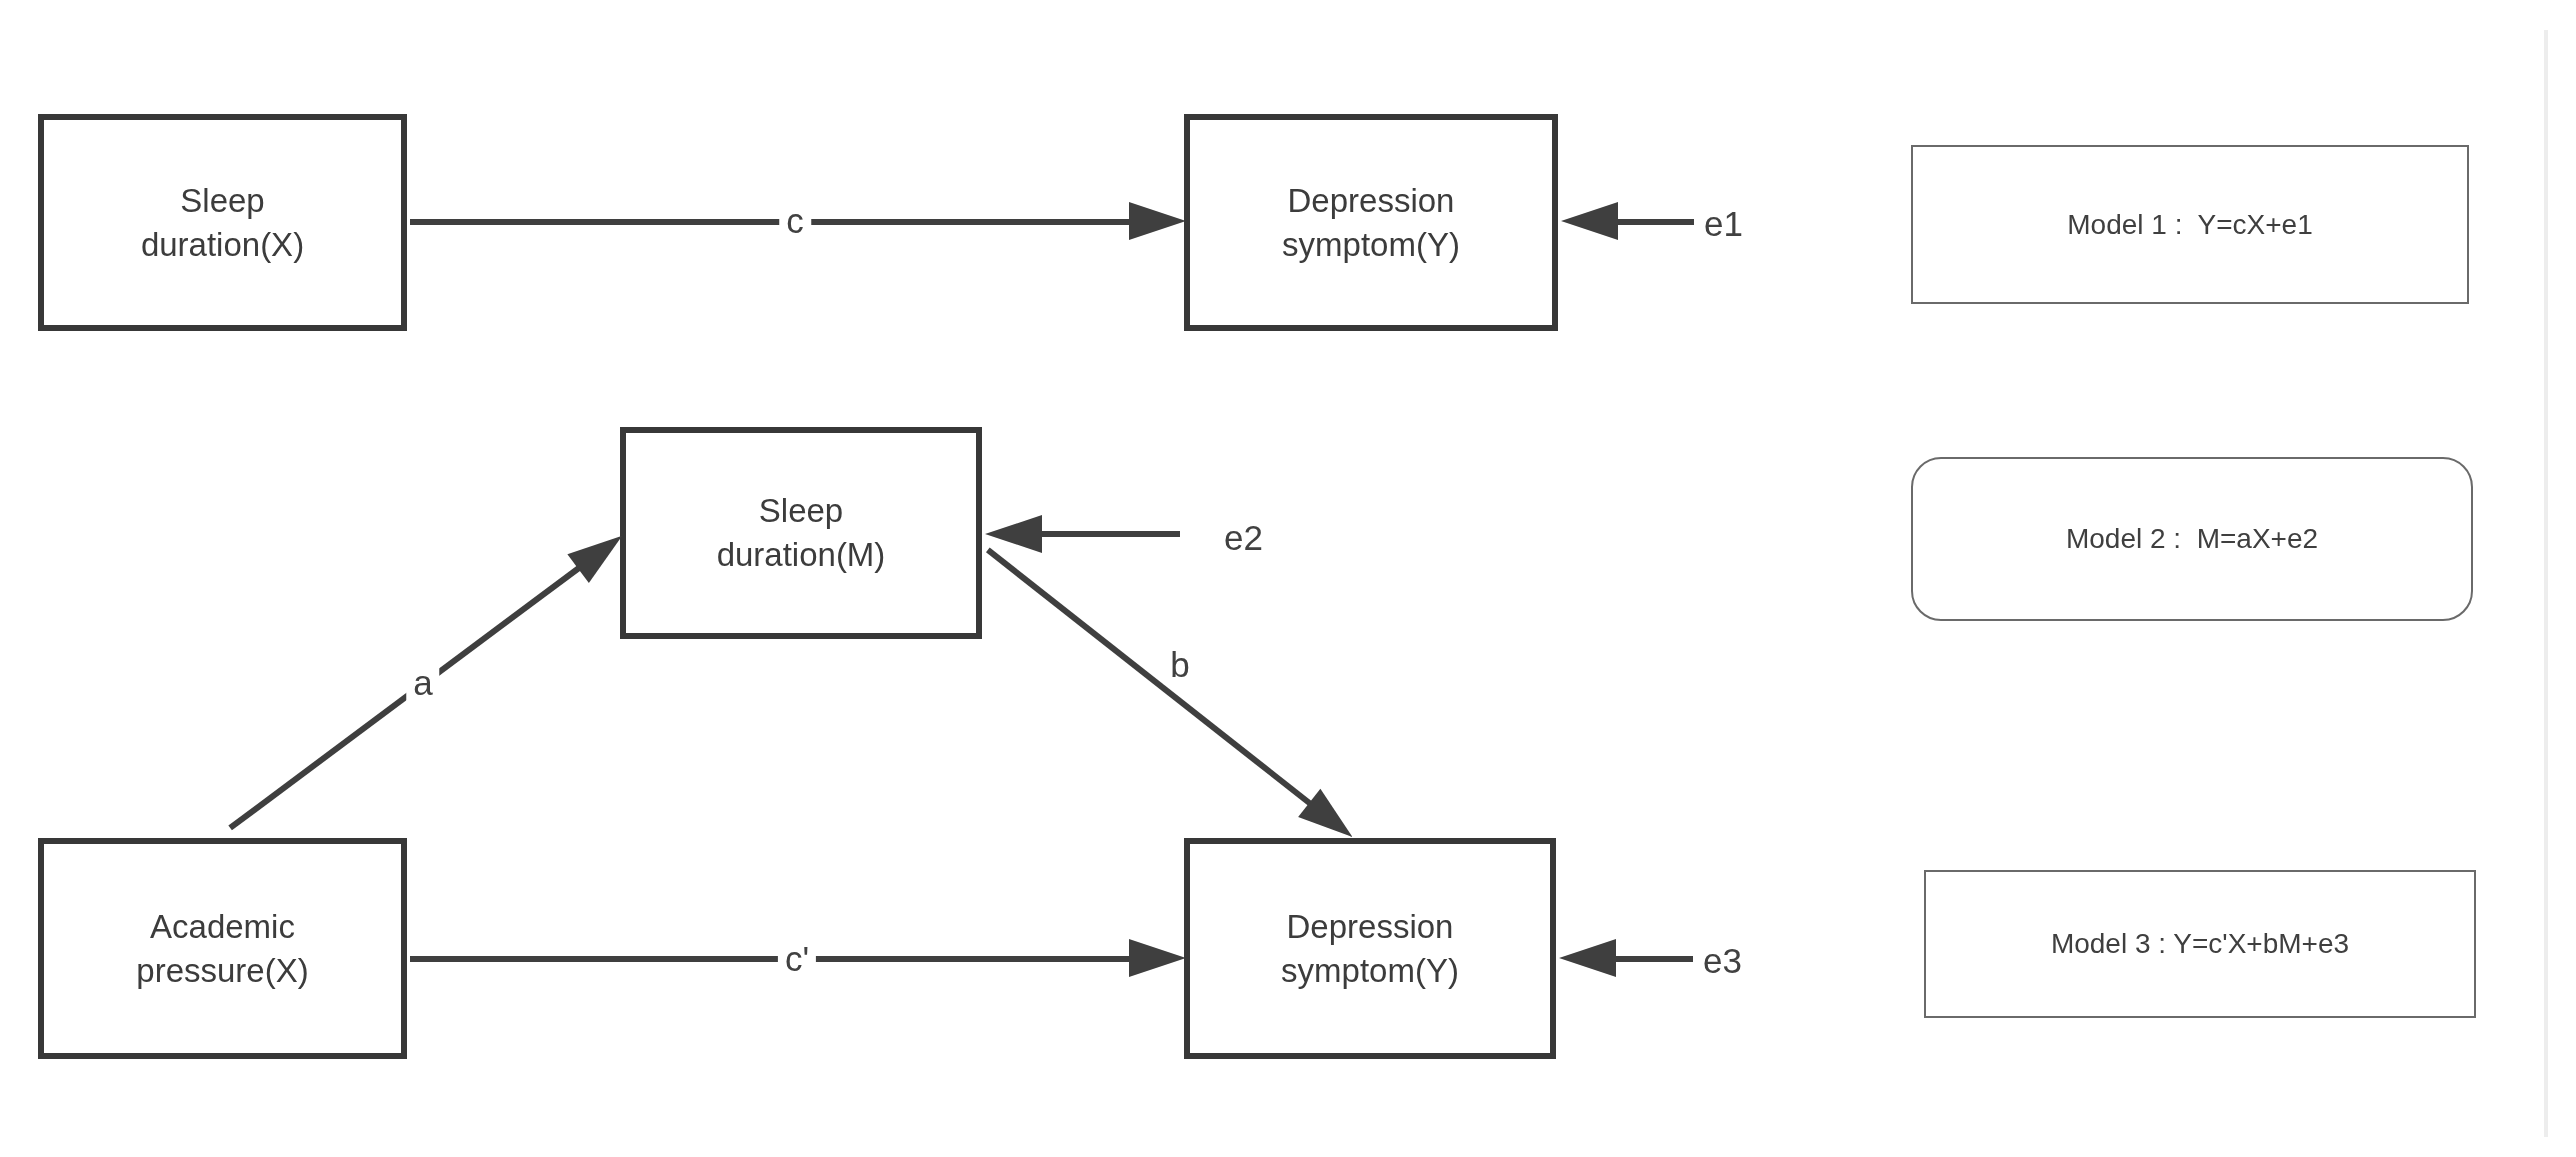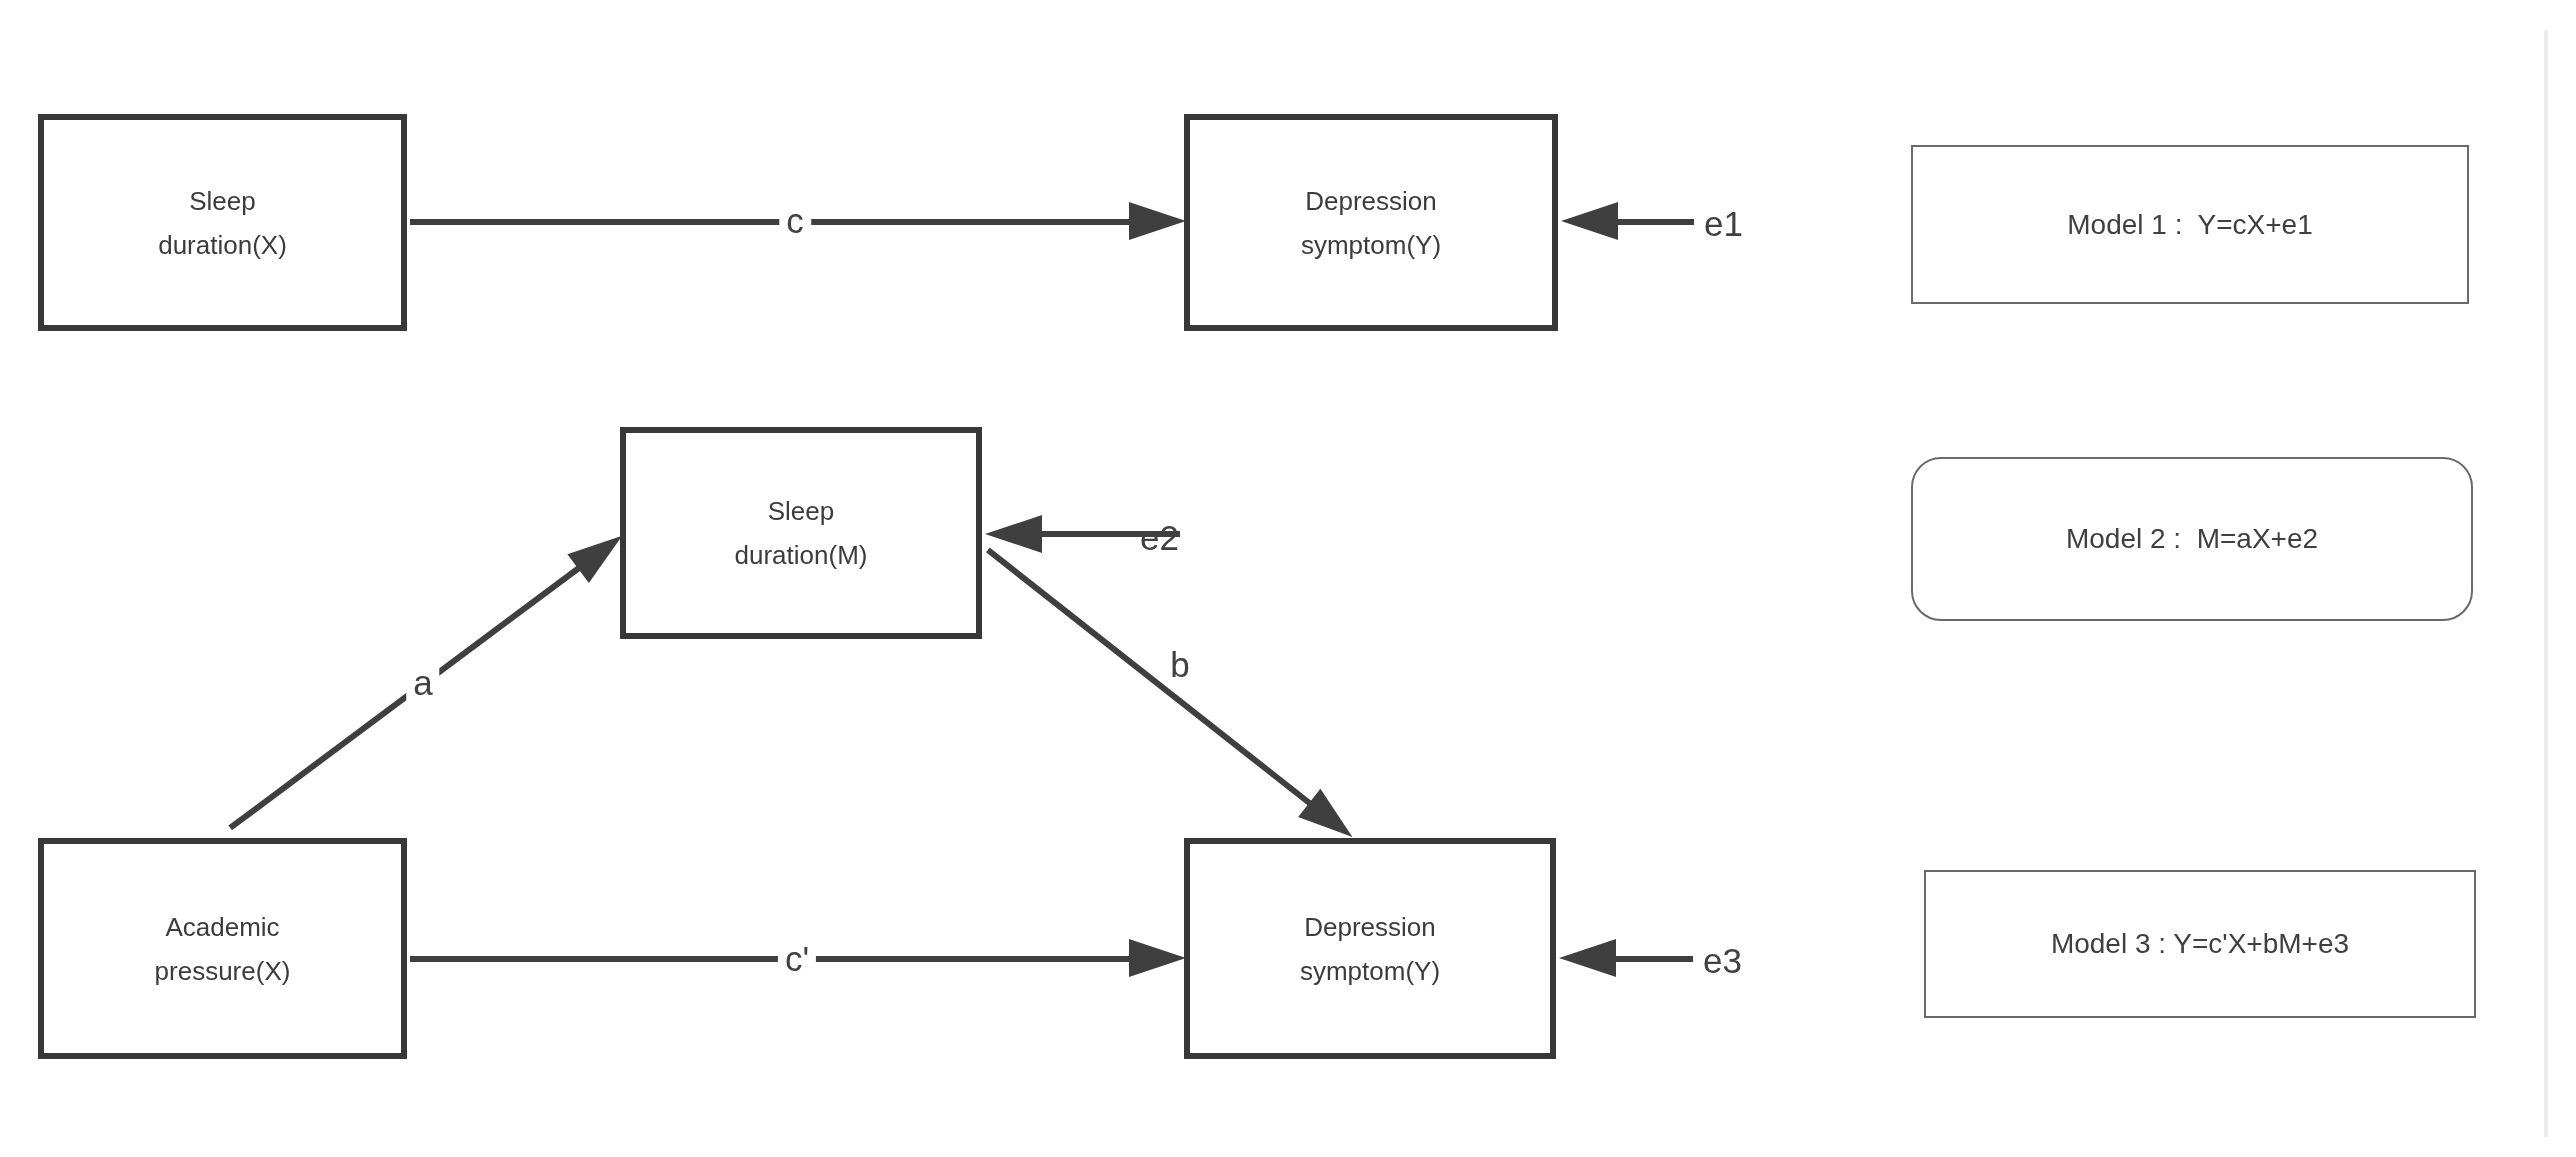--- a/index.html
+++ b/index.html
@@ -16,21 +16,21 @@
     position: absolute;
     box-sizing: border-box;
     border: 6.2px solid #383838;
     background: #ffffff;
     display: flex;
     flex-direction: column;
     align-items: center;
     justify-content: center;
     text-align: center;
     color: #3c3c3c;
-    font-size: 26px;
+    font-size: 33px;
     line-height: 44px;
   }
   
   .model {
     position: absolute;
     box-sizing: border-box;
     border: 2.8px solid #6a6a6a;
     background: #ffffff;
     display: flex;
     align-items: center;
@@ -126,21 +126,21 @@
     <span>Model 1 :  Y=cX+e1</span>
   </div>
 
   <div class="node" style="left:620px; top:427px; width:362px; height:212px;">
     <div>Sleep</div>
     <div>duration(M)</div>
   </div>
 
   <div class="head-left" style="left:985px; top:515px;"></div>
   <div class="shaft" style="left:1042px; top:531px; width:138px;"></div>
-  <div class="elabel" style="left:1140px; top:537px;">e2</div>
+  <div class="elabel" style="left:1224px; top:537px;">e2</div>
 
   <div class="model" style="left:1911px; top:457px; width:562px; height:164px;border-radius:30px;">
     <span>Model 2 :  M=aX+e2</span>
   </div>
 
   <div class="diag" style="left:230px; top:825px; width:489px; transform: rotate(-36.7deg); transform-origin: 0 50%;">
     <div class="dshaft" style="width:435px;"></div>
     <div class="dhead"></div>
   </div>
   <div class="plabel" style="left:423px; top:683px;">a</div>

